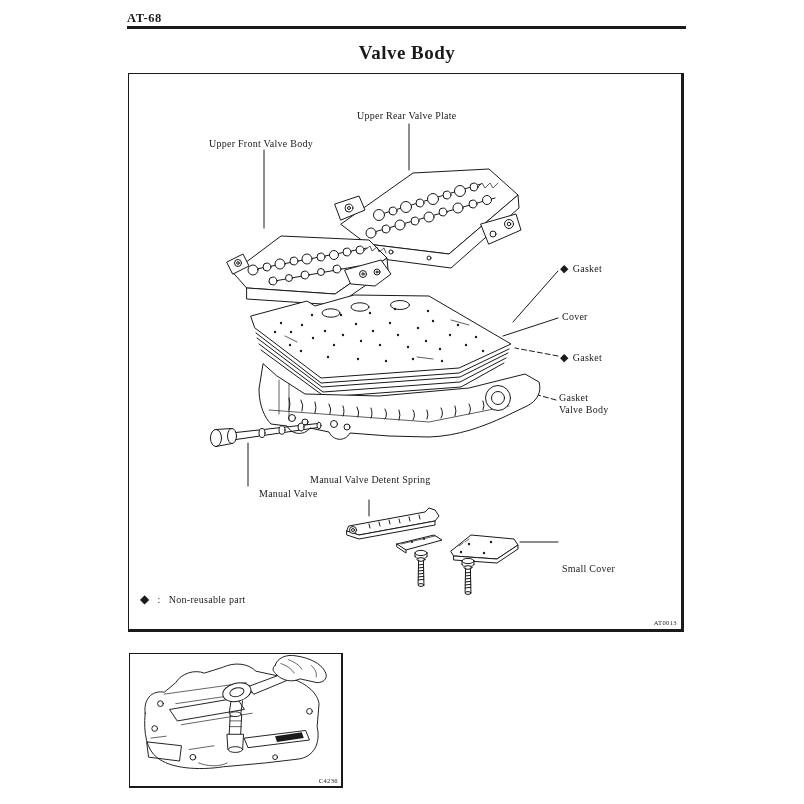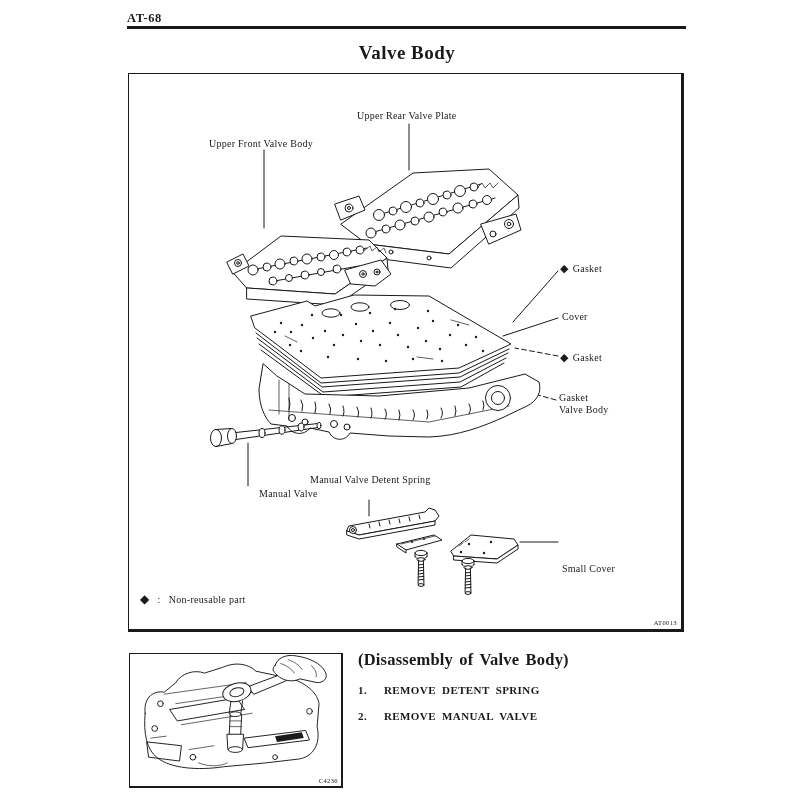--- a/index.html
+++ b/index.html
@@ -372,25 +372,14 @@
       <g>
         <path class="fw" d="M150,12 C152,4 162,0 172,2 C186,4 198,10 202,18 C206,24 202,30 194,30 L176,26 C168,30 158,28 152,22 C148,18 146,16 150,12 Z"></path>
         <path class="thin" d="M164,6 C170,8 176,12 178,16"></path>
         <path class="thin" d="M156,10 C162,12 168,16 170,20"></path>
         <path class="thin" d="M188,12 C192,16 194,20 193,24"></path>
       </g>
     </svg>
     <div class="photocode">C4236</div>
   </div>
 
-  <div class="abs proc">
-    <h2>(Disassembly of Valve Body)</h2>
-    <div class="step">
-      <span class="n">1.</span>
-      <span>REMOVE DETENT SPRING</span>
-    </div>
-    <div class="step">
-      <span class="n">2.</span>
-      <span>REMOVE MANUAL VALVE</span>
-    </div>
-  </div>
 
 </div>
 
 </body></html>

